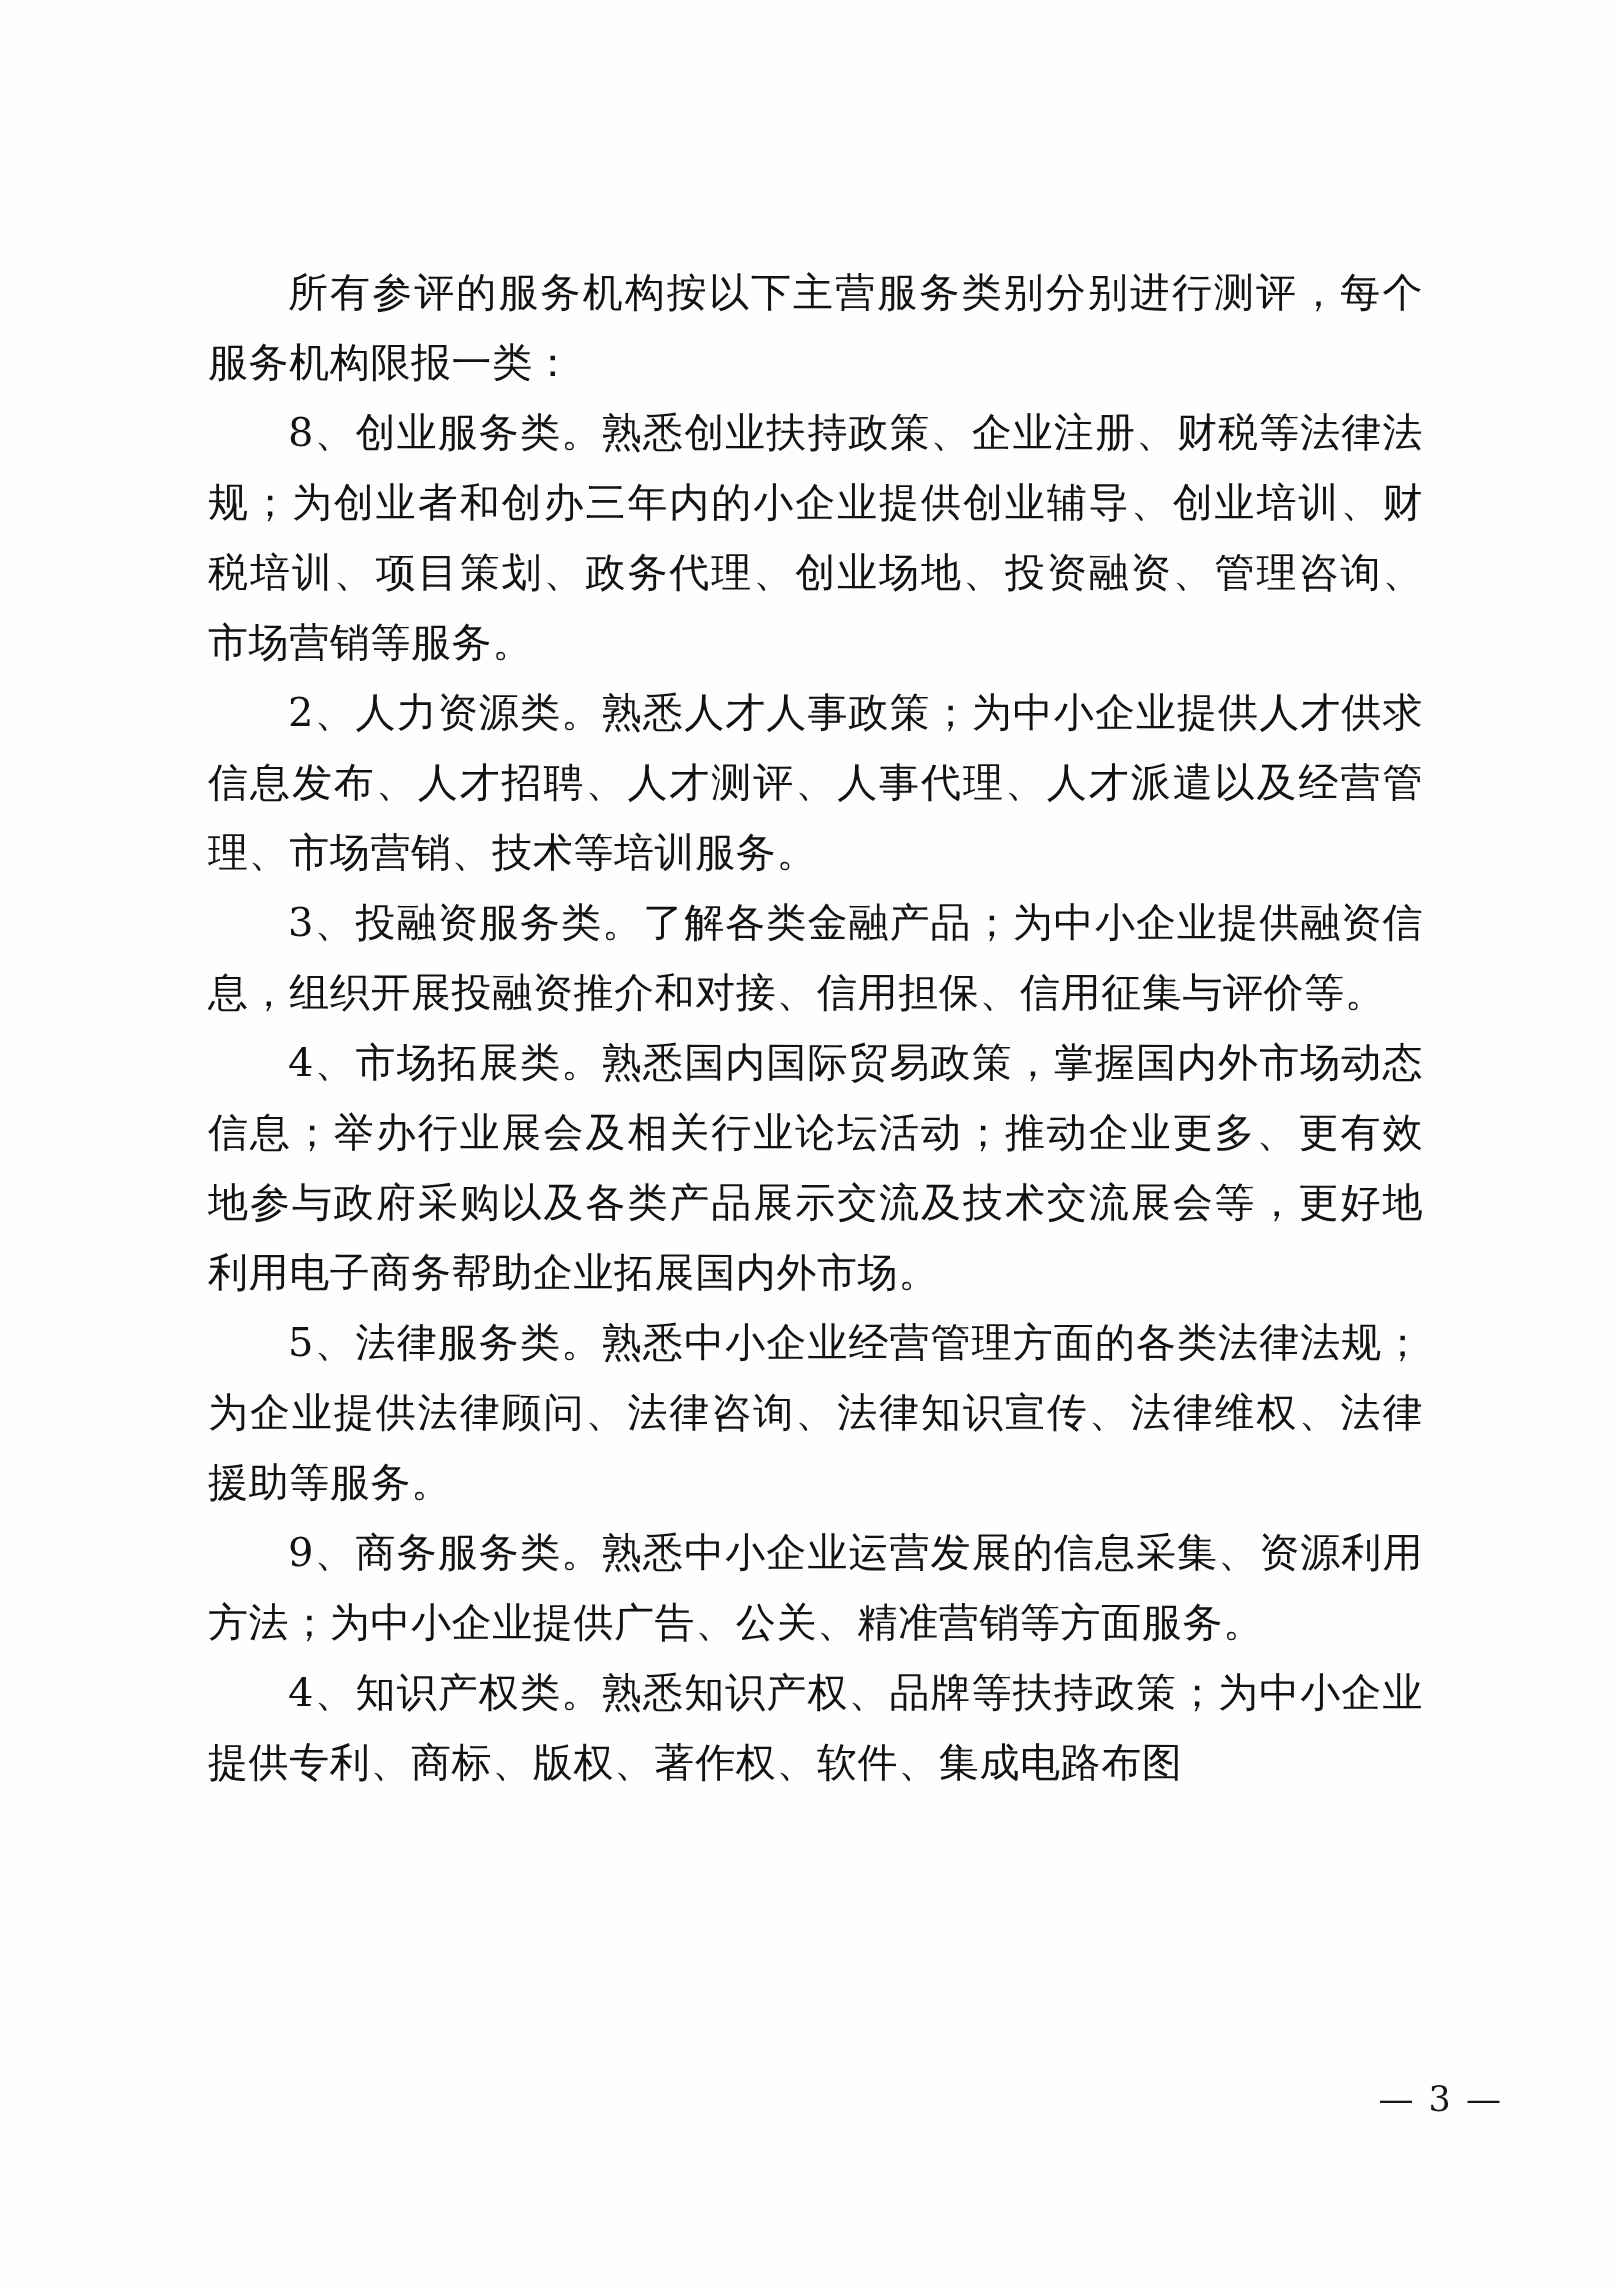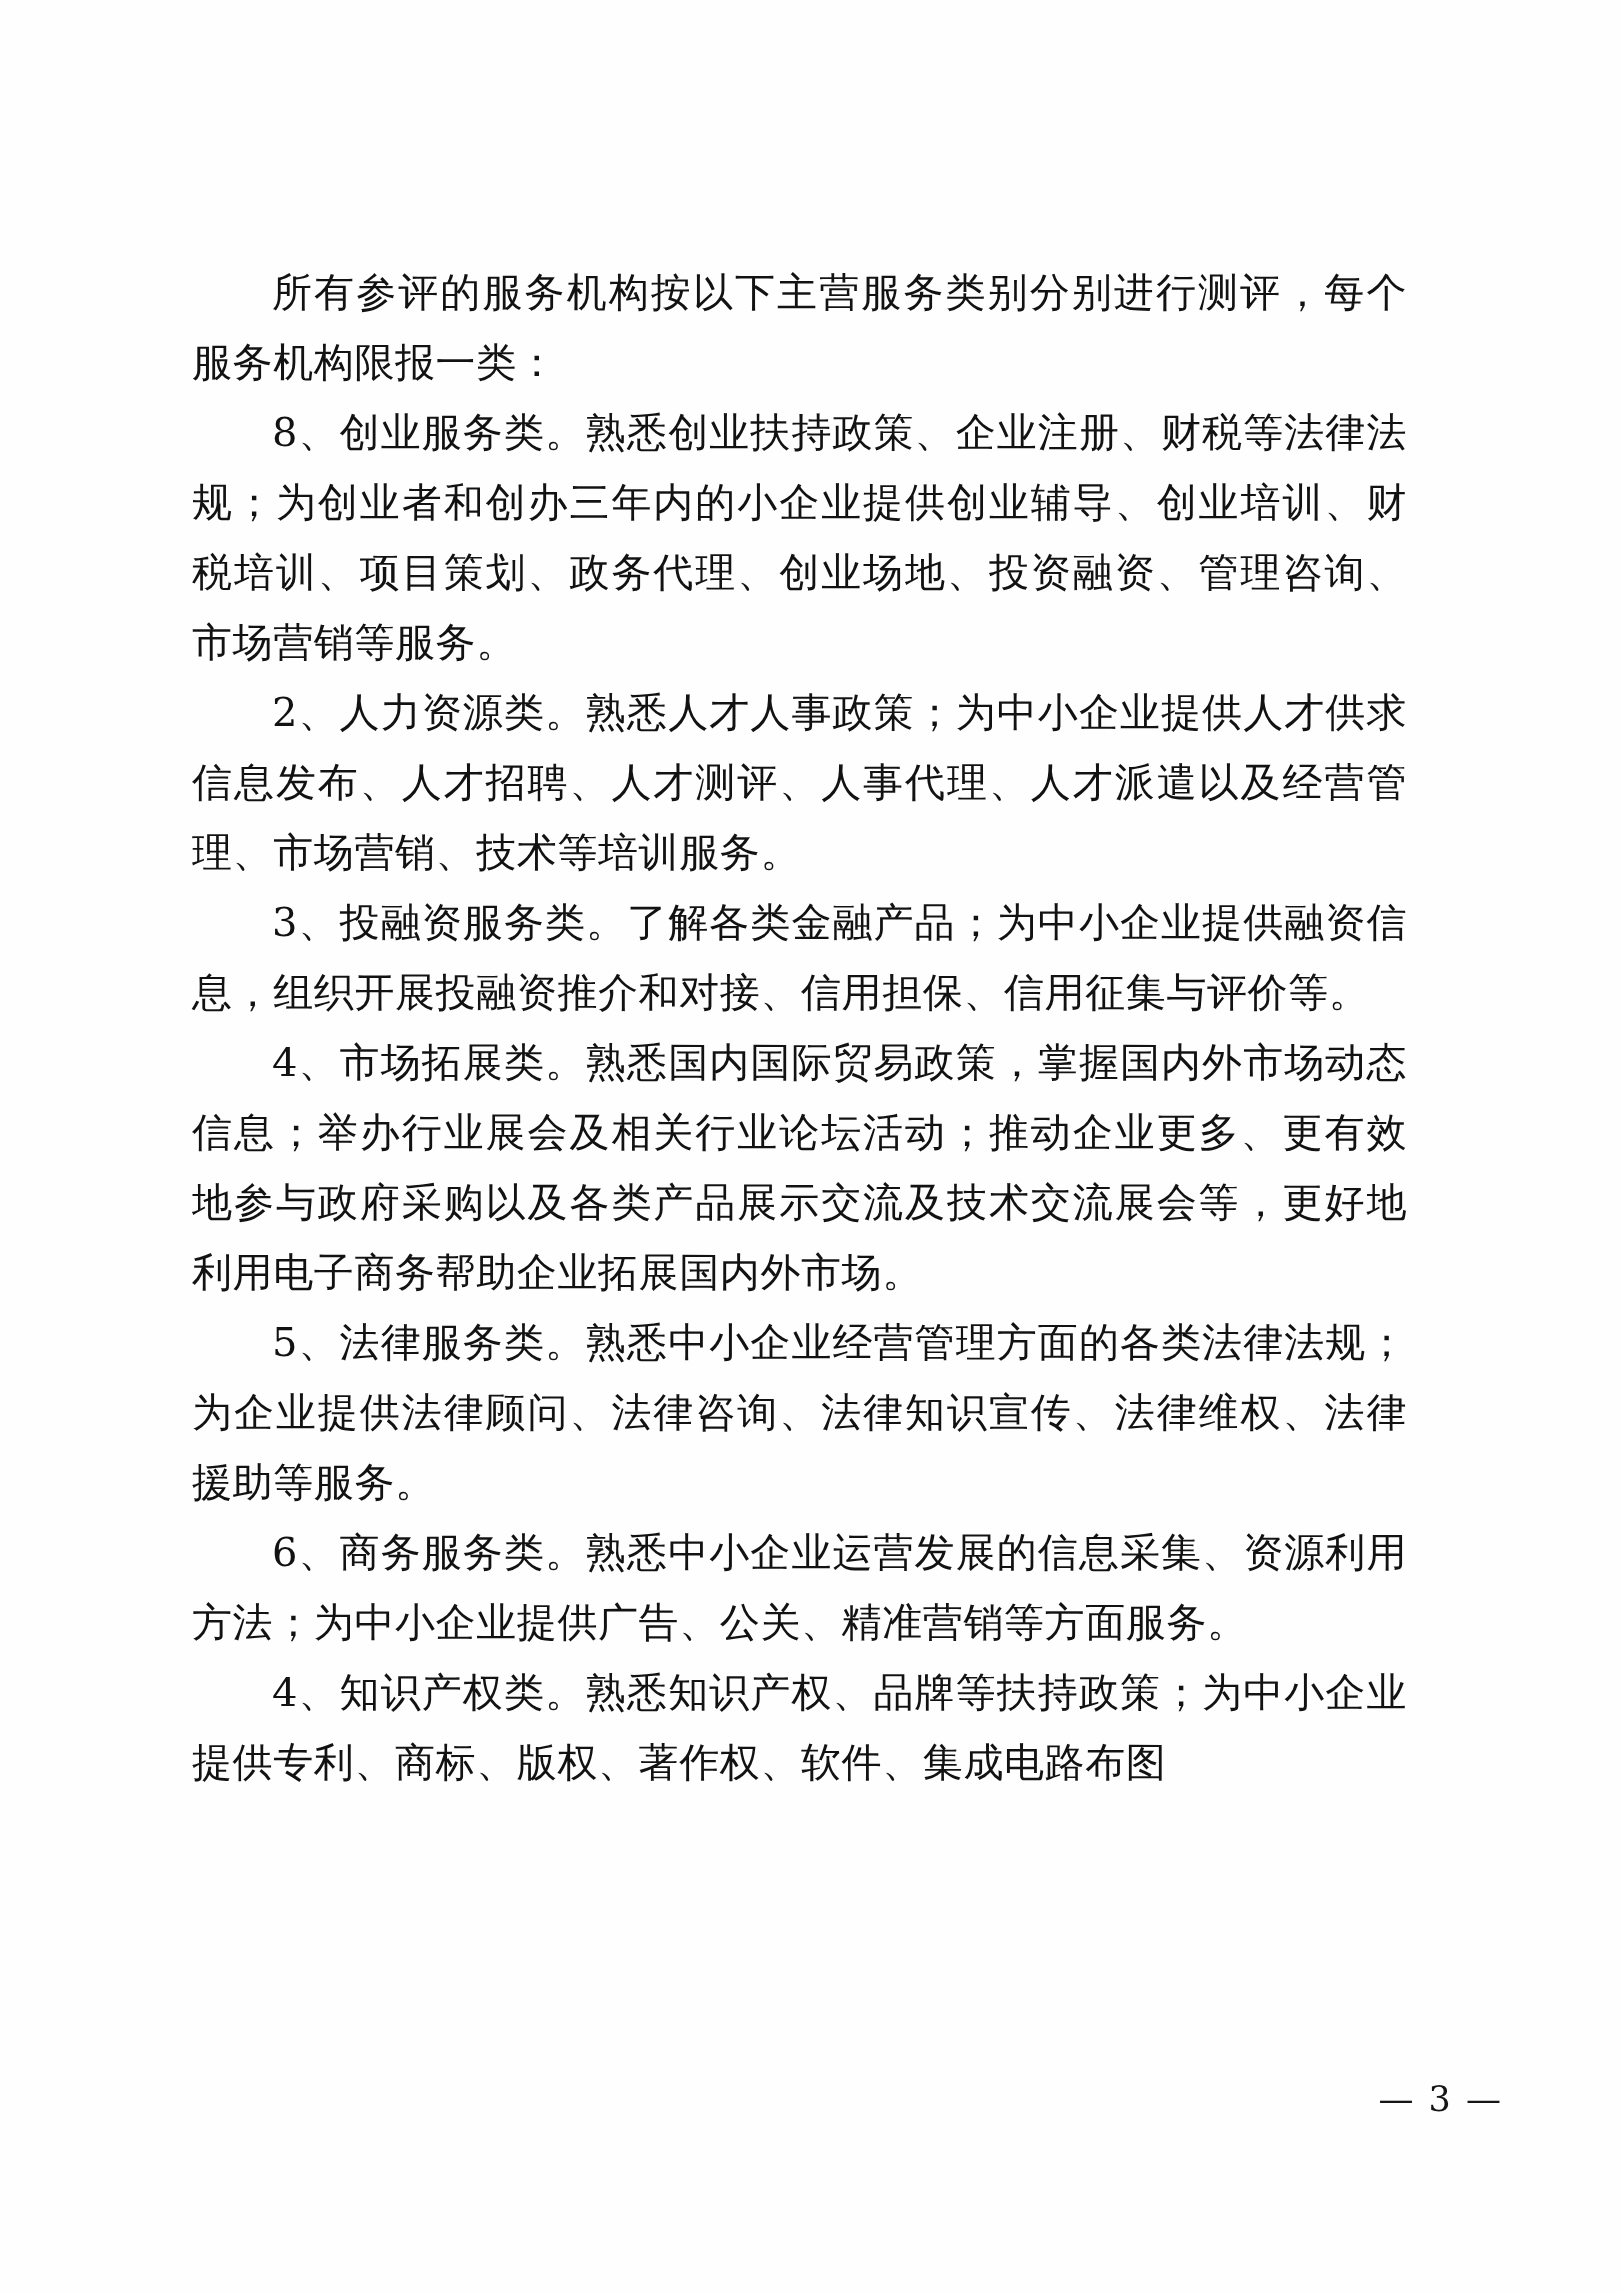--- a/index.html
+++ b/index.html
@@ -18,21 +18,21 @@
   .page {
     position: absolute;
     top: 0;
     left: 0;
     width: 1621px;
     height: 2293px;
     background: #fefefe;
   }
   .content {
     position: absolute;
-    left: 192px;
+    left: 208px;
     top: 257px;
     width: 1215px;
   }
   .para {
     font-size: 40px;
     line-height: 70px;
     text-align: justify;
     text-justify: inter-ideograph;
     text-indent: 2em;
     margin: 0 0 0 0;
@@ -57,18 +57,18 @@
 <body>
 
 <div class="page">
   <div class="content">
     <p class="para">所有参评的服务机构按以下主营服务类别分别进行测评，每个服务机构限报一类：</p>
     <p class="para">8、创业服务类。熟悉创业扶持政策、企业注册、财税等法律法规；为创业者和创办三年内的小企业提供创业辅导、创业培训、财税培训、项目策划、政务代理、创业场地、投资融资、管理咨询、市场营销等服务。</p>
     <p class="para">2、人力资源类。熟悉人才人事政策；为中小企业提供人才供求信息发布、人才招聘、人才测评、人事代理、人才派遣以及经营管理、市场营销、技术等培训服务。</p>
     <p class="para">3、投融资服务类。了解各类金融产品；为中小企业提供融资信息，组织开展投融资推介和对接、信用担保、信用征集与评价等。</p>
     <p class="para">4、市场拓展类。熟悉国内国际贸易政策，掌握国内外市场动态信息；举办行业展会及相关行业论坛活动；推动企业更多、更有效地参与政府采购以及各类产品展示交流及技术交流展会等，更好地利用电子商务帮助企业拓展国内外市场。</p>
     <p class="para">5、法律服务类。熟悉中小企业经营管理方面的各类法律法规；为企业提供法律顾问、法律咨询、法律知识宣传、法律维权、法律援助等服务。</p>
-    <p class="para">6、商务服务类。熟悉中小企业运营发展的信息采集、资源利用方法；为中小企业提供广告、公关、精准营销等方面服务。</p>
+    <p class="para">9、商务服务类。熟悉中小企业运营发展的信息采集、资源利用方法；为中小企业提供广告、公关、精准营销等方面服务。</p>
     <p class="para">4、知识产权类。熟悉知识产权、品牌等扶持政策；为中小企业提供专利、商标、版权、著作权、软件、集成电路布图</p>
   </div>
   <div class="page-number">— 3 —</div>
 </div>
 
 
 </body></html>

